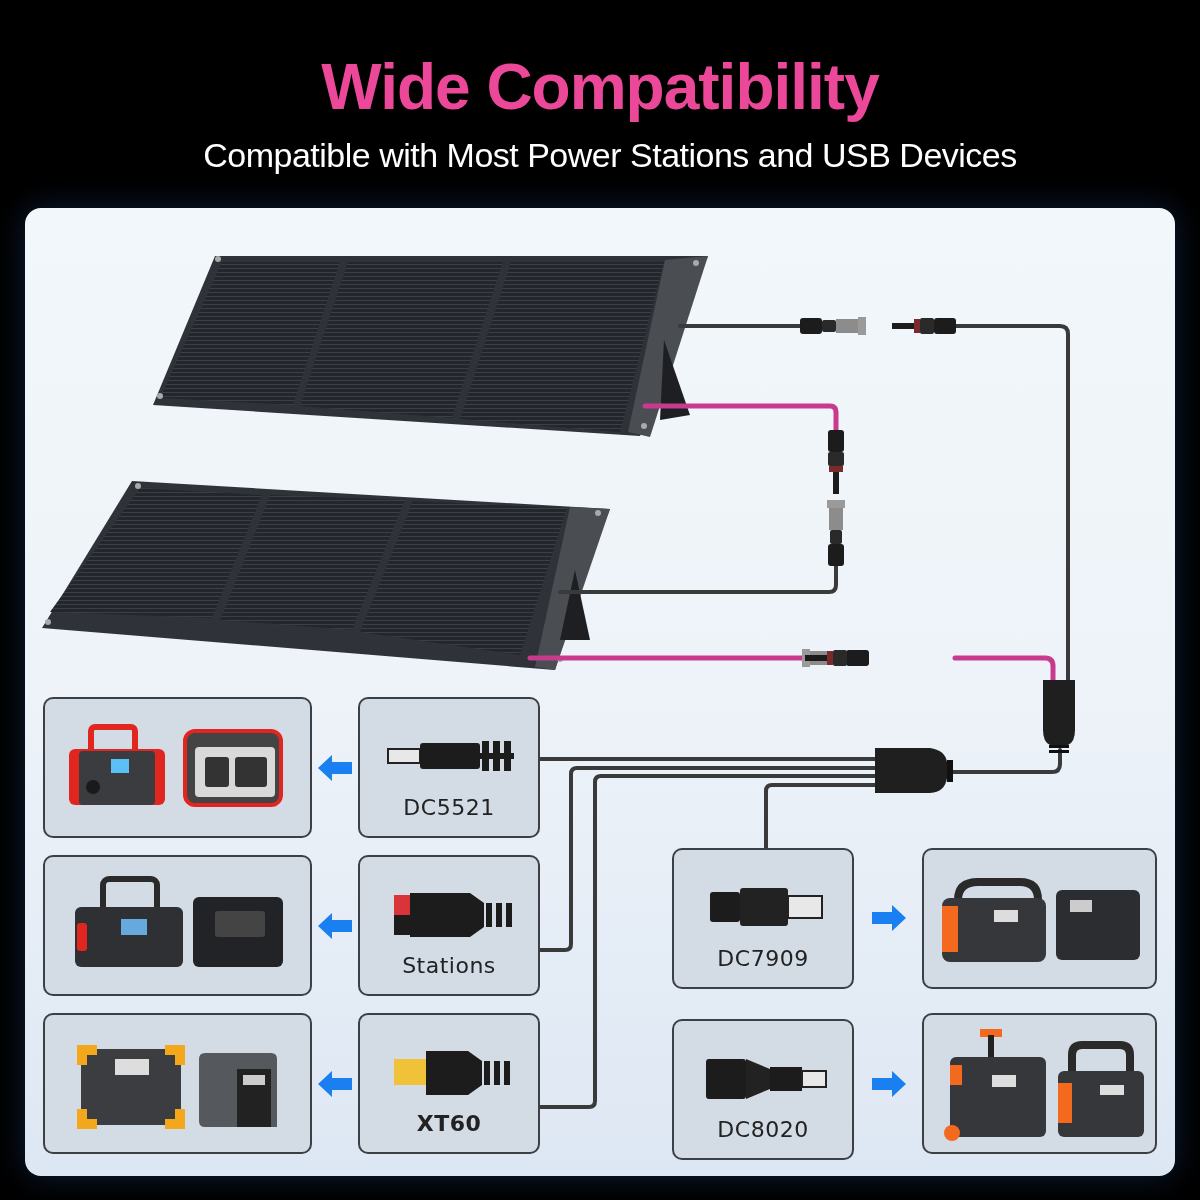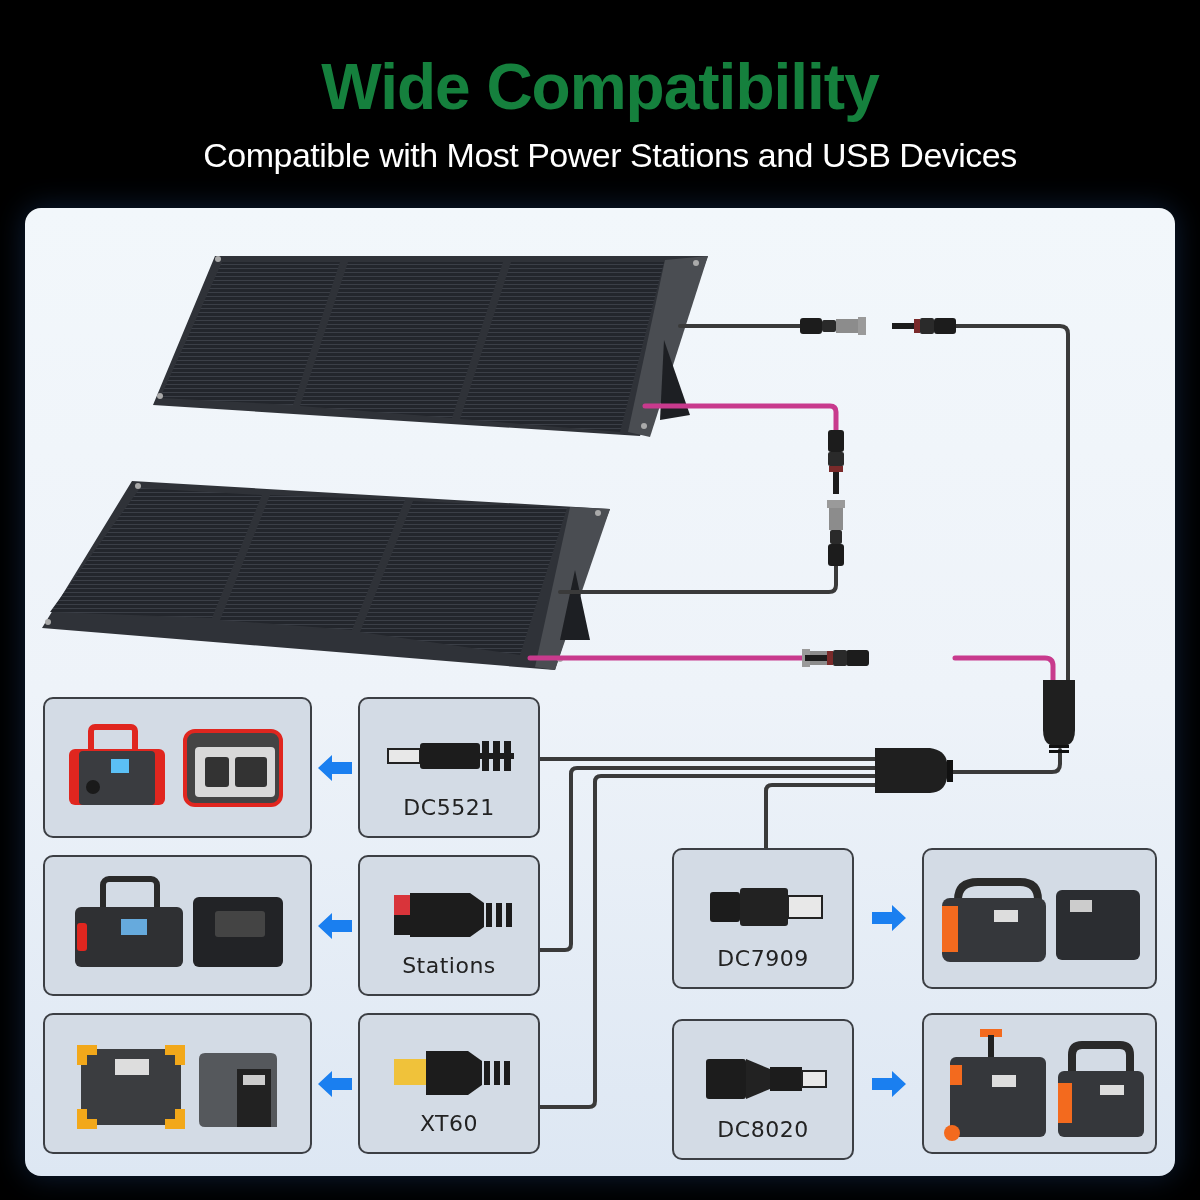--- a/index.html
+++ b/index.html
@@ -1,17 +1,17 @@
 <!DOCTYPE html>
 <html><head>
 <meta charset="utf-8">
 <style>
   html, body { margin:0; padding:0; }
   body { width:1200px; height:1200px; background:#000; position:relative; overflow:hidden; font-family:"DejaVu Sans", sans-serif; }
-  .title { position:absolute; left:0; right:0; top:50px; text-align:center; color:#15803d; font-family:"Liberation Sans", sans-serif; font-weight:700; font-size:64px; letter-spacing:-1px; }
+  .title { position:absolute; left:0; right:0; top:50px; text-align:center; color:#ec4899; font-family:"Liberation Sans", sans-serif; font-weight:700; font-size:64px; letter-spacing:-1px; }
   .subtitle { position:absolute; left:8px; right:0; top:136px; text-align:center; color:#fff; font-family:"Liberation Sans", sans-serif; font-size:34px; letter-spacing:-0.5px;margin-left:12px; }
   .card { position:absolute; left:25px; top:208px; width:1150px; height:968px; border-radius:16px;
           background:linear-gradient(180deg,#f2f7fb 0%,#eef3f9 50%,#dde7f3 100%);
           box-shadow:0 0 30px rgba(40,90,160,0.35); }
   svg.wires { position:absolute; left:0; top:0; width:1200px; height:1200px; pointer-events:none; }
   .box { position:absolute; background:#d3dbe5; border:2.5px solid #3c3f44; border-radius:10px; box-sizing:border-box; }
   .conn-label { position:absolute; left:0; right:0; bottom:16px; text-align:center; font-family:"DejaVu Sans", sans-serif; font-size:22px; color:#222; letter-spacing:0.5px; }
   .conn-icon { position:absolute; left:0; right:0; top:28px; height:60px; }
   .arrow { position:absolute; width:34px; height:26px; }
   .station { position:absolute; }
@@ -165,21 +165,21 @@
     <path d="M2 2 H22 V12 H12 V22 H2 Z M110 2 H90 V12 H100 V22 H110 Z M2 86 H22 V76 H12 V66 H2 Z M110 86 H90 V76 H100 V66 H110 Z" fill="#f2a81a"></path>
     <rect x="40" y="16" width="34" height="16" fill="#ddd"></rect>
     <path d="M130 10 H196 Q202 10 202 16 V84 H130 Q124 84 124 78 V16 Q124 10 130 10 Z" fill="#55585c"></path>
     <rect x="162" y="26" width="34" height="58" fill="#222"></rect>
     <rect x="168" y="32" width="22" height="10" fill="#ccc"></rect>
   </svg>
 </div>
 <svg class="arrow" style="left:318px;top:1071px" viewBox="0 0 34 26">
     <polygon points="0,13 14,0 14,7 34,7 34,19 14,19 14,26" fill="#1a7ff0"></polygon>
   </svg>
-<div class="box" style="left:358px;top:1013px;width:182px;height:141px;">
+<div class="box" style="left:358px;top:1013px;width:182px;height:141px;font-weight:bold;">
   <svg class="conn-icon" viewBox="0 0 182 60">
     <rect x="34" y="16" width="32" height="26" fill="#f0c23a"></rect>
     <path d="M66 8 H108 L122 18 V42 L108 52 H66 Z" fill="#1c1c1c"></path>
     <rect x="124" y="18" width="6" height="24" fill="#1c1c1c"></rect>
     <rect x="134" y="18" width="6" height="24" fill="#1c1c1c"></rect>
     <rect x="144" y="18" width="6" height="24" fill="#1c1c1c"></rect>
   </svg>
   <div class="conn-label">XT60</div>
 </div>
 

